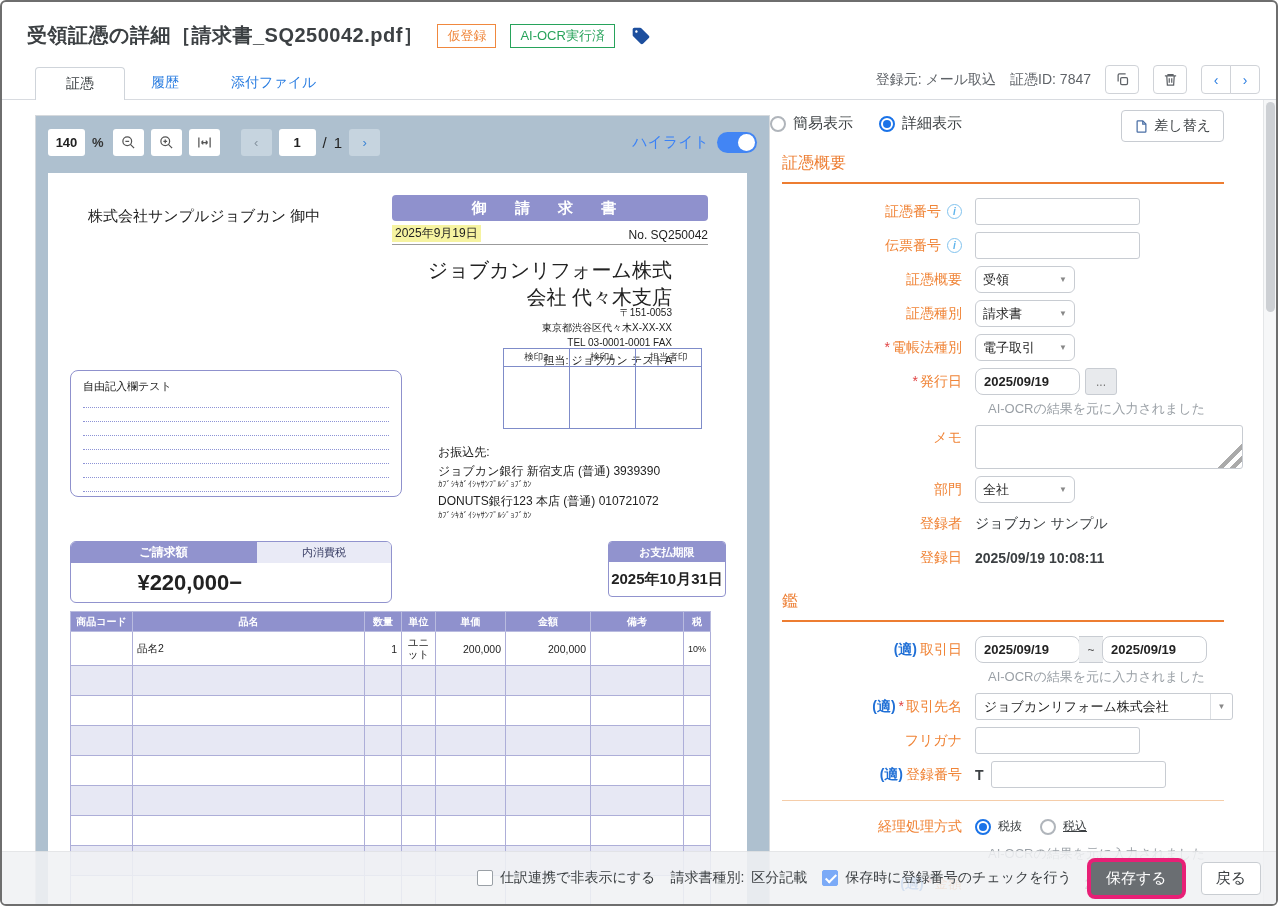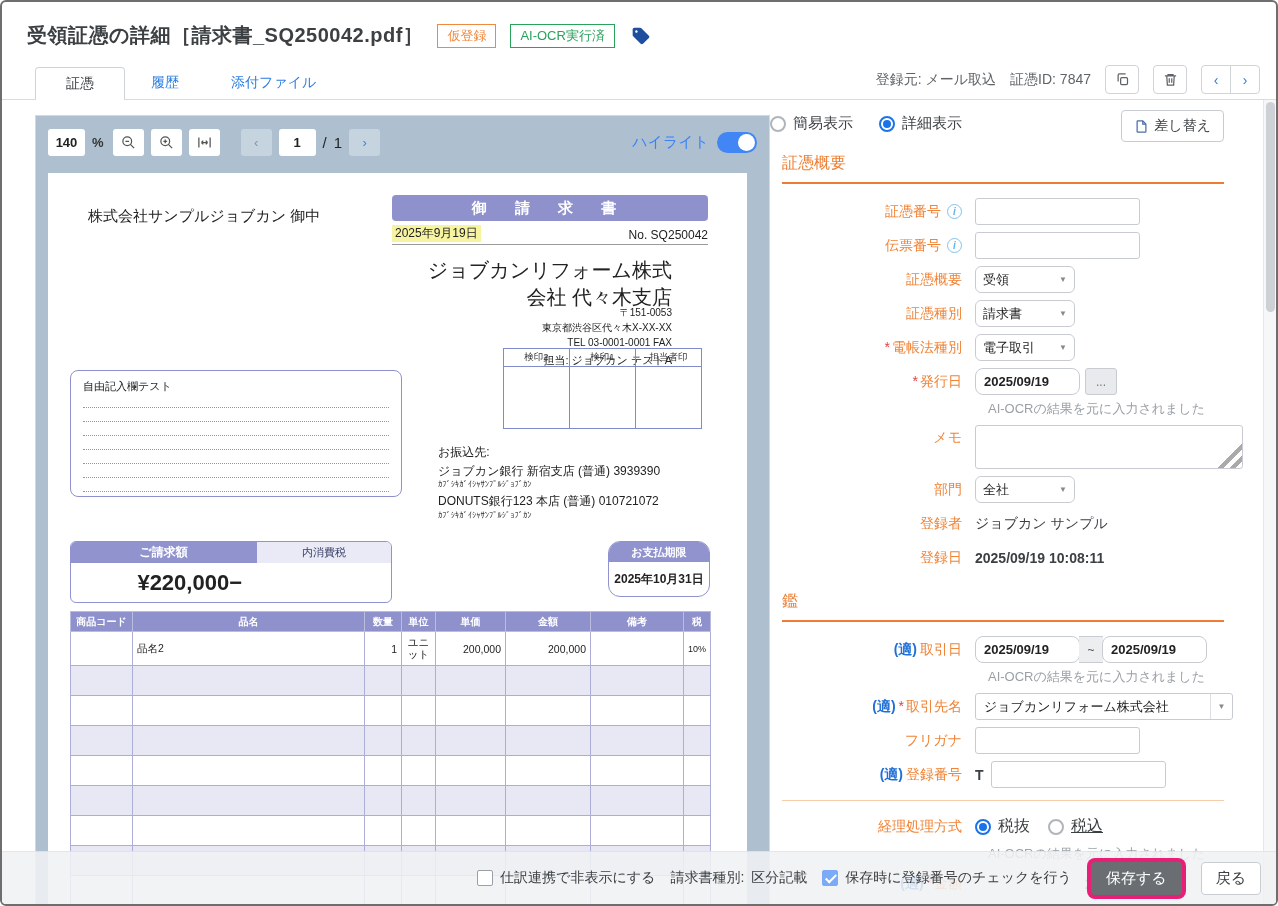--- a/index.html
+++ b/index.html
@@ -89,25 +89,25 @@
     border:1.5px solid #9193ce; border-radius:6px; overflow:hidden; display:grid;
     grid-template-columns:185px 1fr; grid-template-rows:21px 1fr; }
   .amt-h1 { background:#9193ce; color:#fff; font-size:12px; font-weight:bold;
     display:flex; align-items:center; justify-content:center; }
   .amt-h2 { background:#e9eaf6; color:#3a3f66; font-size:11px;
     display:flex; align-items:center; justify-content:center; border-left:1px solid #9193ce; }
   .amt-v1 { font-size:22px; font-weight:bold; display:flex; align-items:center;
     justify-content:flex-end; padding-right:14px; }
   .amt-v2 { font-size:12px; display:flex; align-items:center; justify-content:flex-end;
     padding-right:14px; border-left:1px solid #9193ce; }
-  .duebox { position:absolute; left:560px; top:368px; width:102px; height:56px;
-    border:1.5px solid #9193ce; border-radius:12px; overflow:hidden; }
+  .duebox { position:absolute; left:560px; top:368px; width:118px; height:56px;
+    border:1.5px solid #9193ce; border-radius:4px; overflow:hidden; }
   .due-h { background:#9193ce; color:#fff; font-size:11px; font-weight:bold; height:20px;
     display:flex; align-items:center; justify-content:center; }
-  .due-v { font-size:12px; font-weight:bold; height:34px; display:flex; align-items:center;
+  .due-v { font-size:15px; font-weight:bold; height:34px; display:flex; align-items:center;
     justify-content:center; }
   .items { position:absolute; left:22px; top:438px; border-collapse:collapse; table-layout:fixed; }
   .items th { background:#8f91cd; color:#fff; font-size:10px; font-weight:bold; height:20px;
     border:1px solid #b9bbdf; }
   .items td { border:1px solid #adaed8; font-size:10.5px; height:28px; padding:1px 4px; overflow:hidden; }
   .items tr.alt td { background:#e7e8f4; }
   .items tr.empty td { height:30px; }
   .c-num { text-align:right; }
   .c-unit { font-size:9px; text-align:center; line-height:1.05; }
 
@@ -153,21 +153,21 @@
     align-items:center; justify-content:center; }
   .ta { width:268px; height:44px; border:1px solid #c8ccd2; border-radius:3px; resize:none;
     font-family:inherit; font-size:13px; padding:4px 6px;
     background:linear-gradient(135deg,transparent 0 92%,#aaa 92% 94%,transparent 94% 96%,#aaa 96% 98%,transparent 98%) no-repeat; }
   .helper { margin:-2px 0 7px 218px; font-size:13px; color:#9aa0a6; }
   .info { display:inline-flex; width:15px; height:15px; border-radius:50%; border:1.5px solid #82c3ee;
     color:#5fb4ec; font-size:10px; font-weight:bold; font-style:italic; align-items:center;
     justify-content:center; margin-left:4px; vertical-align:-2px; }
   .lbl-flex { display:inline-flex; align-items:center; justify-content:flex-end; gap:2px; }
   .softrule { margin:12px 24px 12px 12px; border-top:1px solid #f5cda9; }
-  .keiri-opts { display:flex; align-items:center; gap:18px; font-size:16px; color:#3c4043; }
+  .keiri-opts { display:flex; align-items:center; gap:18px; font-size:12px; color:#3c4043; }
   .keiri-opt { display:flex; align-items:center; gap:7px; cursor:pointer; }
   .keiri-opt .ul { text-decoration:underline; }
   .moneyval { width:160px; text-align:right; font-size:14px; color:#3c4043; }
   .yen { font-size:14px; color:#3c4043; margin-left:6px; }
 
   
   .sbar { position:absolute; top:0; right:0; width:13px; height:808px; background:#f6f7f8;
     border-left:1px solid #e4e6e8; }
   .sbar .thumb { position:absolute; top:2px; left:2px; width:9px; height:210px;
     background:#cdd0d4; border-radius:5px; }

